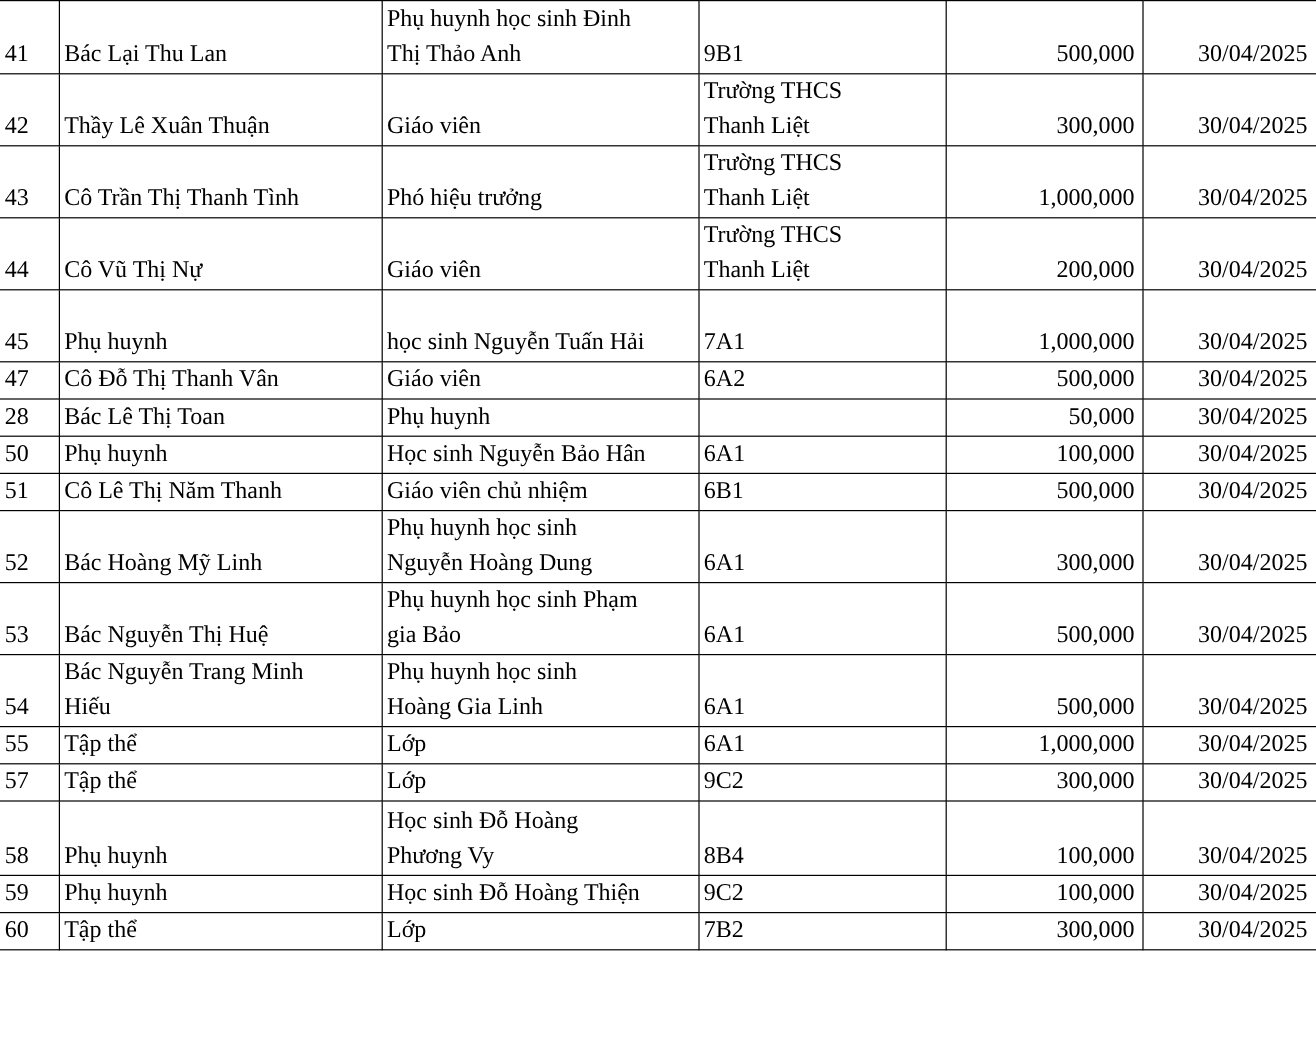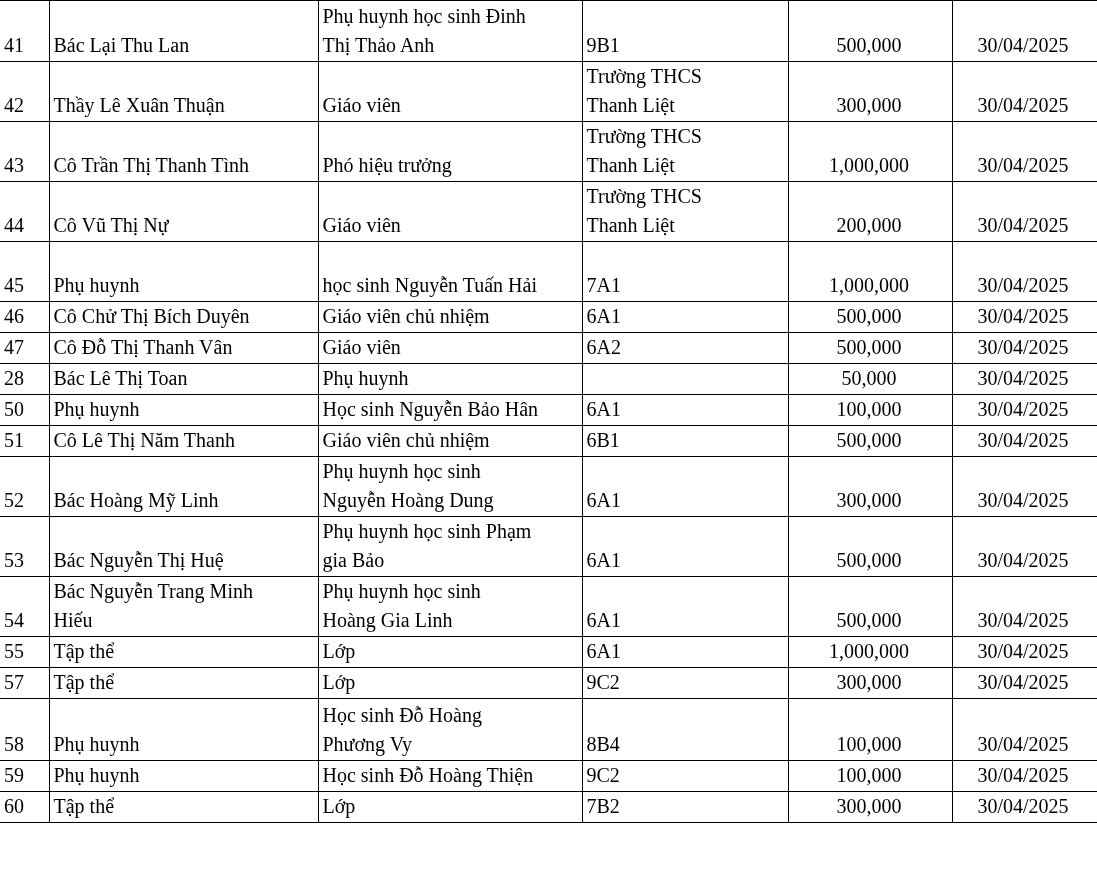--- a/index.html
+++ b/index.html
@@ -28,25 +28,25 @@
     line-height: 29px;
     padding: 0 4px 1px 4px;
     overflow: hidden;
   }
   td.num {
     border-left: none;
     text-align: left;
     padding-right: 7px;
   }
   td.amt {
-    text-align: center;
+    text-align: right;
     padding-right: 6px;
   }
   td.date {
-    text-align: center;
+    text-align: right;
     padding-right: 7px;
   }
 </style>
 </head>
 <body>
 
 <div class="page">
   <table class="donation-table">
     <colgroup>
       <col style="width:49px">
@@ -95,28 +95,20 @@
       </tr>
       <tr style="height:60px">
         <td class="num">45</td>
         <td class="name">Phụ huynh</td>
         <td class="role">học sinh Nguyễn Tuấn Hải</td>
         <td class="cls">7A1</td>
         <td class="amt">1,000,000</td>
         <td class="date">30/04/2025</td>
       </tr>
       <tr style="height:30px">
-        <td class="num">46</td>
-        <td class="name">Cô Chử Thị Bích Duyên</td>
-        <td class="role">Giáo viên chủ nhiệm</td>
-        <td class="cls">6A1</td>
-        <td class="amt">500,000</td>
-        <td class="date">30/04/2025</td>
-      </tr>
-      <tr style="height:30px">
         <td class="num">47</td>
         <td class="name">Cô Đỗ Thị Thanh Vân</td>
         <td class="role">Giáo viên</td>
         <td class="cls">6A2</td>
         <td class="amt">500,000</td>
         <td class="date">30/04/2025</td>
       </tr>
       <tr style="height:30px">
         <td class="num">28</td>
         <td class="name">Bác Lê Thị Toan</td>

